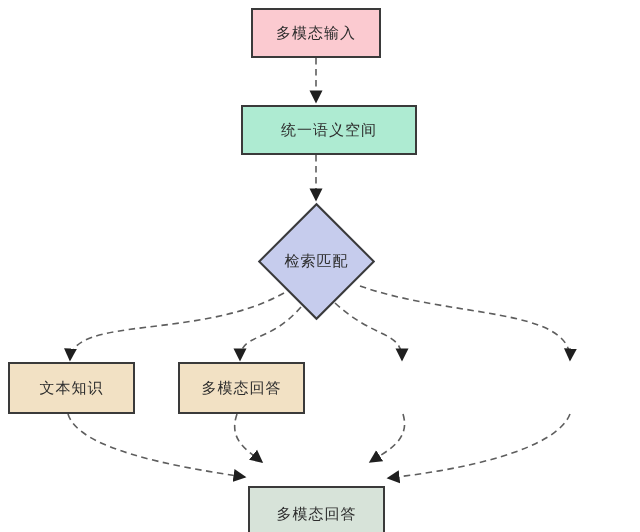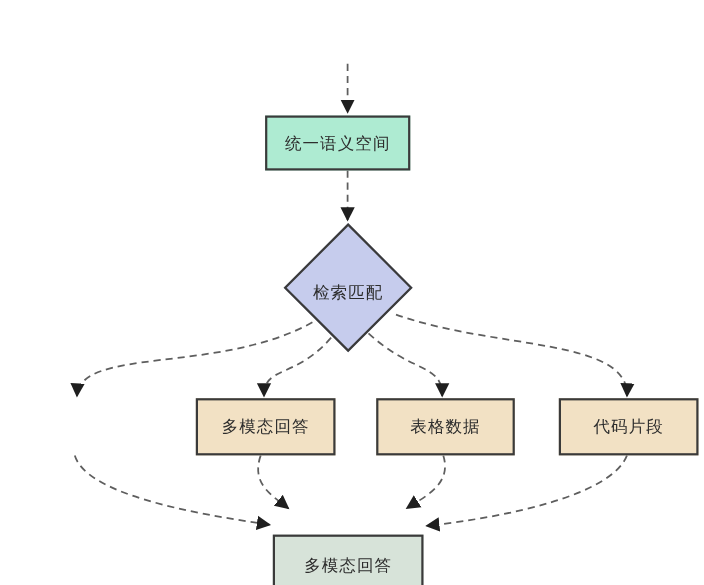--- a/index.html
+++ b/index.html
@@ -22,21 +22,21 @@
   }
   .diamond{
     position:absolute;
     box-sizing:border-box;
     border:2px solid #3a3a3a;
     transform:rotate(45deg);
     z-index:1;
   }
   .diamond-label{
     position:absolute;
-    display:flex;align-items:flex-end;justify-content:center;
+    display:flex;align-items:center;justify-content:center;
     font-size:15px;color:#2d2d2d;
     letter-spacing:1px;
     z-index:2;
   }
 </style>
 </head>
 <body>
 
 <div class="canvas">
 
@@ -53,40 +53,40 @@
       <path d="M 301 307 C 268 345, 240 332, 240 360" marker-end="url(#arrow)"></path>
       <path d="M 335 303 C 375 340, 402 330, 402 360" marker-end="url(#arrow)"></path>
       <path d="M 360 286 C 450 318, 572 307, 570 360" marker-end="url(#arrow)"></path>
       <path d="M 68 414 C 78 448, 168 466, 245 477" marker-end="url(#arrow)"></path>
       <path d="M 237 414 C 228 440, 247 450, 262 462" marker-end="url(#arrow)"></path>
       <path d="M 403 414 C 411 440, 387 451, 370 462" marker-end="url(#arrow)"></path>
       <path d="M 570 414 C 556 450, 462 470, 388 478" marker-end="url(#arrow)"></path>
     </g>
   </svg>
 
+  <div class="node" style="left: 251px; top: 8px; width: 130px; height: 50px; background-color: rgb(251, 202, 208);">
+    <span>多模态输入</span>
+  </div>
 
-  <div class="node" style="left: 241px; top: 105px; width: 132px; height: 50px; background-color: rgb(174, 235, 210);">
+  <div class="node" style="left: 241px; top: 105px; width: 176px; height: 50px; background-color: rgb(174, 235, 210);">
     <span>统一语义空间</span>
   </div>
 
   <div class="diamond" style="left: 275px; top: 220px; width: 83px; height: 83px; background-color: rgb(198, 204, 237);"></div>
   <div class="diamond-label" style="left:276px;top:246px;width:81px;height:30px;">
     <span>检索匹配</span>
   </div>
 
+  <div class="node" style="left: 8px; top: 362px; width: 127px; height: 52px; background-color: rgb(242, 225, 196);">
+    <span>文本知识</span>
+  </div>
 
   <div class="node" style="left: 178px; top: 362px; width: 127px; height: 52px; background-color: rgb(242, 225, 196);">
     <span>多模态回答</span>
   </div>
 
-  <div class="node" style="left: 342px; top: 362px; width: 126px; height: 52px; background-color: rgb(242, 225, 196);">
-    <span>表格数据</span>
-  </div>
 
-  <div class="node" style="left: 508px; top: 362px; width: 127px; height: 52px; background-color: rgb(242, 225, 196);">
-    <span>代码片段</span>
-  </div>
 
   <div class="node" style="left: 248px; top: 466px; width: 137px; height: 57px; background-color: rgb(215, 227, 217); margin-top: 20px;">
     <span>多模态回答</span>
   </div>
 
 </div>
 
 </body></html>

